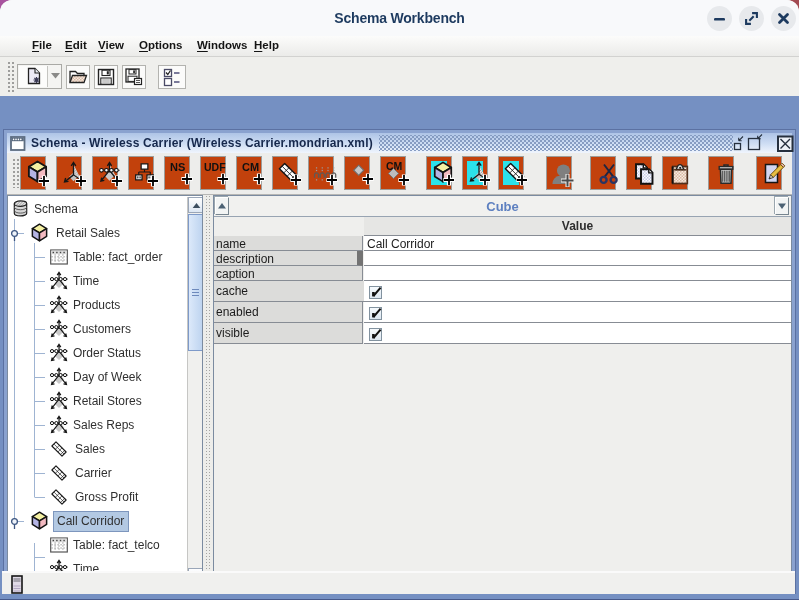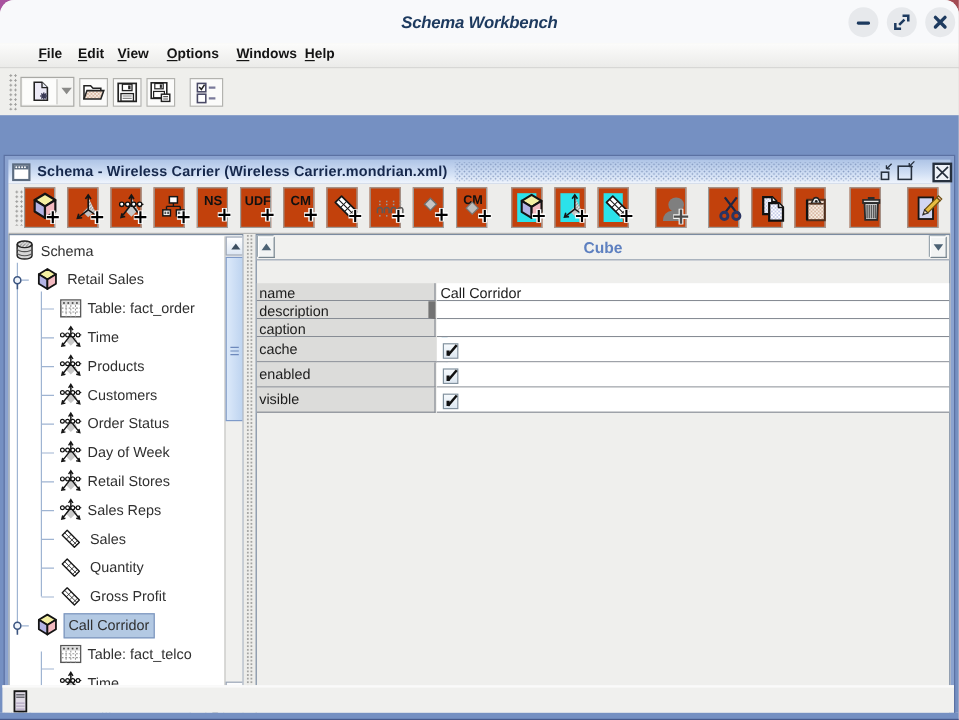--- a/index.html
+++ b/index.html
@@ -1,21 +1,21 @@
 <!DOCTYPE html>
 <html><head>
 <meta charset="utf-8">
 <style>
 * { margin:0; padding:0; box-sizing:border-box; }
 html,body { width:799px; height:600px; overflow:hidden; }
 body { font-family:"Liberation Sans", sans-serif; background:linear-gradient(90deg,#a8539f 0%,#a64f78 55%,#a34a52 100%); }
 #win { position:absolute; left:0; top:0; width:799px; height:600px; border-radius:12px 12px 0 0; overflow:hidden; background:#efefec; }
 .abs { position:absolute; }
 
-#tbar { left:0; top:0; width:799px; height:36px; background:#f8f9fb;font-style:italic; }
+#tbar { left:0; top:0; width:799px; height:36px; background:#f8f9fb; }
 #tbar .title { width:100%; text-align:center; top:10px; font-size:14px; font-weight:bold; color:#1d3a5f; letter-spacing:-0.2px; }
 .winbtn { width:25px; height:25px; border-radius:50%; background:#e7e9ec; top:6px; }
 
 #menubar { left:0; top:36px; width:799px; height:21px; background:linear-gradient(#fcfcfb,#ebebe9); border-bottom:1px solid #d2d2d0; }
 #menubar span.mi { position:absolute; top:3px; font-size:11.5px; font-weight:bold; color:#141414;padding-left:25px; }
 #menubar u { text-decoration:underline; text-underline-offset:1.5px; }
 
 #tool1 { left:0; top:57px; width:799px; height:39px; background:#efefec; }
 .grip { background-image:radial-gradient(#9e9e9c 0.8px, transparent 0.95px); background-size:4px 4px; }
 .t1btn { background:#fbfbfa; border:1px solid #b3b3af; }
@@ -493,21 +493,21 @@
             <div class="trow" style="top:240px;">
                 <svg class="abs" style="left:41px;top:3px;" width="18" height="18">
                   <use href="#sym-level" width="18" height="18"></use>
                 </svg>
                 <span class="lbl" style="left:66px;">Sales</span>
               </div>
             <div class="trow" style="top:264px;">
                 <svg class="abs" style="left:41px;top:3px;" width="18" height="18">
                   <use href="#sym-level" width="18" height="18"></use>
                 </svg>
-                <span class="lbl" style="left:66px;">Quantity</span>
+                <span class="lbl" style="left:66px;">Carrier</span>
               </div>
             <div class="trow" style="top:288px;">
                 <svg class="abs" style="left:41px;top:3px;" width="18" height="18">
                   <use href="#sym-level" width="18" height="18"></use>
                 </svg>
                 <span class="lbl" style="left:66px;">Gross Profit</span>
               </div>
             <div class="trow" style="top:312px;">
                 <svg class="abs" style="left:21px;top:1px;" width="19" height="21">
                   <use href="#sym-cube" width="19" height="21"></use>
@@ -570,20 +570,21 @@
               <svg width="12" height="16">
                   <path d="M6,5 L10,10.5 H2 Z" fill="#4c6274"></path>
                 </svg>
             </div>
             <div class="abs" style="left:561px;top:1px;width:14px;height:18px;background:#f2f4f4;border:1px solid #77858f;border-top-color:#fff;border-left-color:#fff;box-shadow:-1px -1px 0 #9aa6ae;">
               <svg width="12" height="16">
                   <path d="M6,11 L10,5.5 H2 Z" fill="#4c6274"></path>
                 </svg>
             </div>
           </div>
+          <div class="cell" style="left:150px;top:21px;width:427px;height:19px;background:#e6e6e4;text-align:center;font-weight:bold;padding-top:2px;color:#2e2e2e;">Value</div>
           <div class="cell acell" style="left:0;top:40px;width:149px;height:15px;border-right:1px solid #878c94;">name</div>
           <div class="cell vcell" style="left:150px;top:40px;width:427px;height:15px;">Call Corridor</div>
           <div class="cell acell" style="left:0;top:55px;width:149px;height:15px;border-right:6px solid #737373;">description</div>
           <div class="cell vcell" style="left:150px;top:55px;width:427px;height:15px;"></div>
           <div class="cell acell" style="left:0;top:70px;width:149px;height:15px;border-right:1px solid #878c94;">caption</div>
           <div class="cell vcell" style="left:150px;top:70px;width:427px;height:15px;"></div>
           <div class="cell acell" style="left:0;top:85px;width:159px;height:21px;border-right:5px solid #0369a1;padding-top:3px;">cache</div>
           <div class="cell vcell" style="left:150px;top:85px;width:427px;height:21px;">
               <span class="cbx">
                 <svg width="13" height="13">

